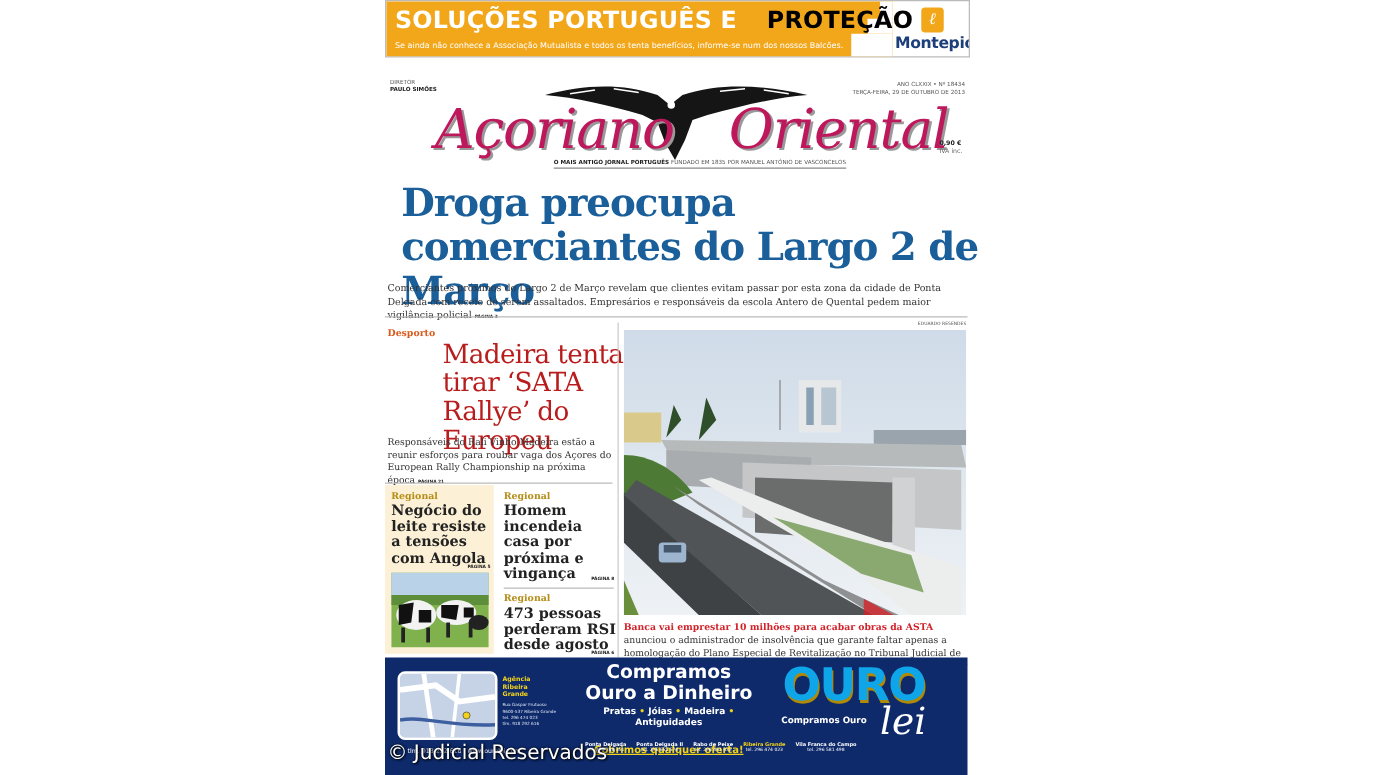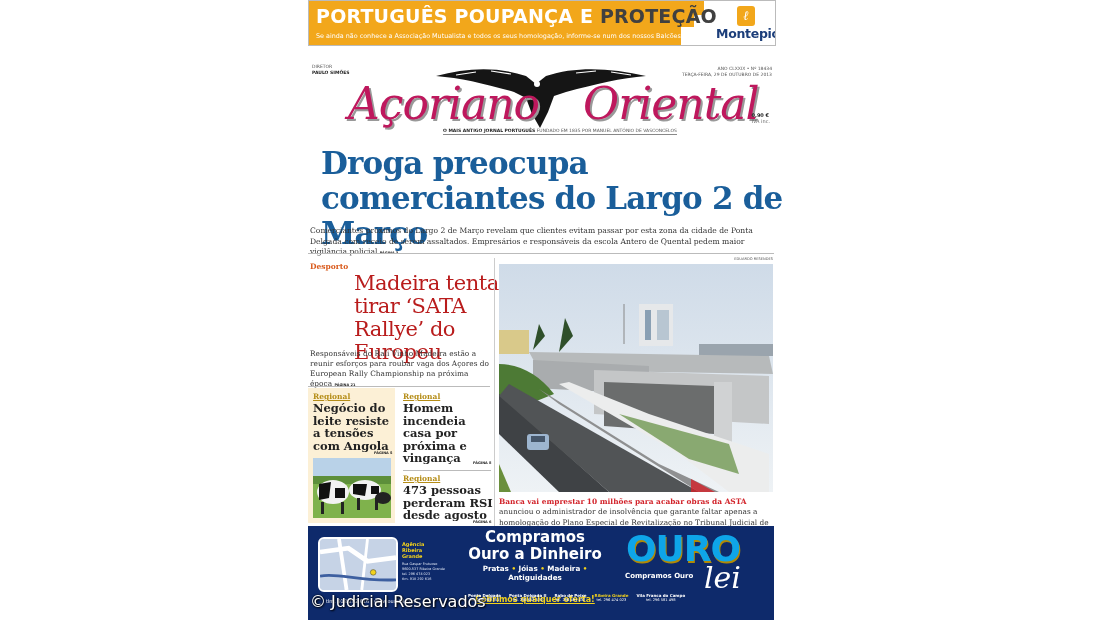--- a/index.html
+++ b/index.html
@@ -4,21 +4,21 @@
 <style>
   html,body{margin:0;padding:0;background:#fff;}
   body{width:1100px;height:620px;position:relative;overflow:hidden;font-family:"DejaVu Serif",serif;}
   .page{position:absolute;left:308px;top:0;width:468px;height:620px;background:#fff;}
   
   .top-ad{position:absolute;left:0;top:0;width:468px;height:46px;background:#fff;border:1px solid #bbb;box-sizing:border-box;overflow:hidden;}
   .top-ad .band{position:absolute;left:0;top:0;width:405px;height:46px;background:#f2a71b;}
   .top-ad .stairs{position:absolute;left:360px;top:0;width:45px;height:46px;}
   .top-ad .stairs div{position:absolute;background:#fff;}
   .top-ad .headline{position:absolute;left:7px;top:4px;font-family:"DejaVu Sans",sans-serif;font-size:19px;font-weight:bold;letter-spacing:.2px;color:#fff;white-space:nowrap;}
-  .top-ad .headline .dark{color:#404040;}
+  .top-ad .headline .dark{color:#000000;margin-left:17px;}
   .top-ad .sub{position:absolute;left:7px;top:31px;font-family:"DejaVu Sans",sans-serif;font-size:6.4px;color:#fff;white-space:nowrap;}
   .top-ad .logo-mark{position:absolute;left:428px;top:5px;width:18px;height:20px;background:#f2a71b;border-radius:3px;color:#fff;font-size:13px;text-align:center;line-height:20px;font-family:"DejaVu Serif",serif;font-style:italic;}
   .top-ad .brand{position:absolute;left:407px;top:25px;font-family:"DejaVu Sans",sans-serif;font-size:12.5px;color:#1c3e7a;font-weight:bold;letter-spacing:-.3px;}
   
   .mast-left{position:absolute;left:4px;top:64px;font-family:"DejaVu Sans",sans-serif;font-size:4.5px;color:#555;line-height:6px;}
   .mast-left b{color:#222;}
   .mast-right{position:absolute;right:4px;top:66px;font-family:"DejaVu Sans",sans-serif;font-size:4.5px;color:#555;text-align:right;line-height:6px;}
   .price{position:absolute;right:6px;top:112px;font-family:"DejaVu Sans",sans-serif;font-size:5px;color:#222;font-weight:bold;line-height:6px;}
   .price span{display:block;font-weight:normal;color:#666;}
   .eagle{position:absolute;left:128px;top:62px;width:210px;height:70px;}
@@ -30,21 +30,21 @@
   .main-head{position:absolute;left:13px;top:146px;width:466px;font-family:"DejaVu Serif",serif;font-size:31px;line-height:35px;color:#1a5e9a;font-weight:bold;letter-spacing:-.8px;}
   .main-lede{position:absolute;left:2px;top:226px;width:466px;font-family:"DejaVu Serif",serif;font-size:7.6px;line-height:10.5px;color:#333;}
   .pg{font-family:"DejaVu Sans",sans-serif;font-size:3.5px;font-weight:bold;color:#222;}
   .rule{position:absolute;left:0;height:1px;background:#bbb;}
   
   .kicker{font-family:"DejaVu Serif",serif;font-size:7.5px;font-weight:bold;}
   .sport-kicker{position:absolute;left:2px;top:262px;color:#d95a1c;}
   .sport-head{position:absolute;left:2px;top:272px;width:182px;font-size:21px;line-height:23px;color:#b91c1c;font-family:"DejaVu Serif",serif;letter-spacing:-.5px;margin-left:44px;}
   .sport-lede{position:absolute;left:2px;top:349px;width:182px;font-size:7.4px;line-height:10px;color:#333;}
   .box-cream{position:absolute;left:0;top:388px;width:87px;height:135px;background:#fcf0d6;}
-  .reg-kicker{color:#b58d17;text-decoration:underline;}
+  .reg-kicker{color:#b58d17;}
   .r1-kicker{position:absolute;left:5px;top:392px;}
   .r1-head{position:absolute;left:5px;top:402px;width:80px;font-size:11.5px;line-height:12.5px;font-weight:bold;color:#222;}
   .r1-pg{position:absolute;left:66px;top:451px;}
   .cows{position:absolute;left:5px;top:458px;width:78px;height:60px;overflow:hidden;}
   .r2-kicker{position:absolute;left:95px;top:392px;}
   .r2-head{position:absolute;left:95px;top:402px;width:92px;font-size:11.5px;line-height:12.5px;font-weight:bold;color:#222;}
   .r2-pg{position:absolute;left:165px;top:461px;}
   .r3-kicker{position:absolute;left:95px;top:474px;}
   .r3-head{position:absolute;left:95px;top:484px;width:92px;font-size:11.5px;line-height:12.5px;font-weight:bold;color:#222;}
   .r3-pg{position:absolute;left:165px;top:520px;}
@@ -79,22 +79,22 @@
 
 <div class="page">
 
   <div class="top-ad">
     <div class="band"></div>
     <div class="stairs">
       <div style="left:35px;top:0;width:10px;height:14px;"></div>
       <div style="left:25px;top:14px;width:20px;height:12px;"></div>
       <div style="left:12px;top:26px;width:33px;height:20px;"></div>
     </div>
-    <div class="headline"><span>PORTUGUÊS POUPANÇA E </span><span class="dark">PROTEÇÃO</span></div>
-    <div class="sub">Se ainda não conhece a Associação Mutualista e todos os seus homologação, informe-se num dos nossos Balcões.</div>
+    <div class="headline"><span>SOLUÇÕES PORTUGUÊS E </span><span class="dark">PROTEÇÃO</span></div>
+    <div class="sub">Se ainda não conhece a Associação Mutualista e todos os tenta benefícios, informe-se num dos nossos Balcões.</div>
     <div class="logo-mark">ℓ</div>
     <div class="brand">Montepio</div>
   </div>
 
   <div class="mast-left">
     <div>DIRETOR</div>
     <b>PAULO SIMÕES</b>
   </div>
   <div class="mast-right">
     <div>ANO CLXXIX • Nº 18434</div>

